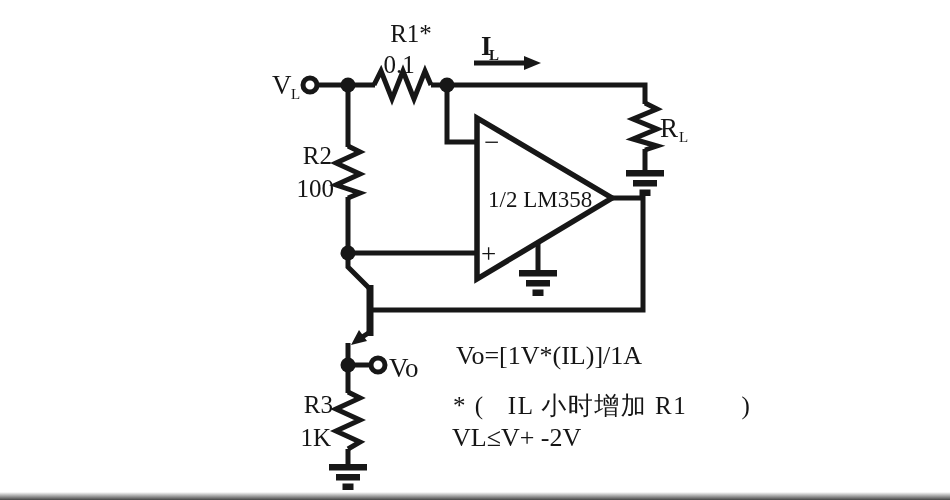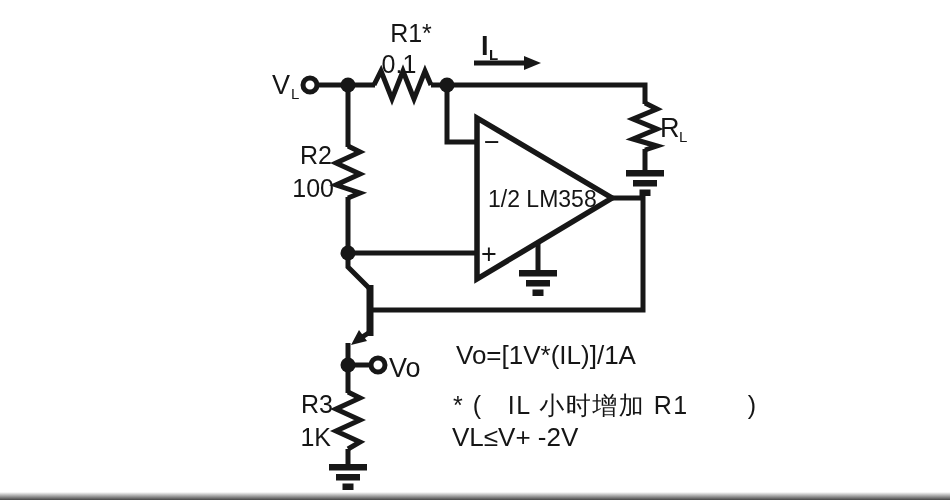--- a/index.html
+++ b/index.html
@@ -2,21 +2,21 @@
 <html><head>
 <meta charset="utf-8">
 <style>
   html, body { margin: 0; padding: 0; background: #ffffff; }
   .stage {
     position: relative;
     width: 950px;
     height: 500px;
     background: #ffffff;
     overflow: hidden;
-    font-family: Liberation Sans, sans-serif;
+    font-family: Liberation Serif, serif;
   }
   svg { position: absolute; top: 0; left: 0; display: block; }
   .wire   { stroke: #171717; stroke-width: 5; fill: none; stroke-linecap: butt; stroke-linejoin: miter; }
   .zigzag { stroke: #171717; stroke-width: 5; fill: none; stroke-linejoin: miter; stroke-linecap: butt; }
   .body-shape { stroke: #171717; stroke-width: 5.5; fill: #ffffff; stroke-linejoin: miter; }
   .dot    { fill: #171717; stroke: none; }
   .term   { fill: #ffffff; stroke: #171717; stroke-width: 5; }
   .solid  { fill: #171717; stroke: none; }
   .bar    { stroke: #171717; stroke-width: 7; fill: none; }
   text    { fill: #151515; }

